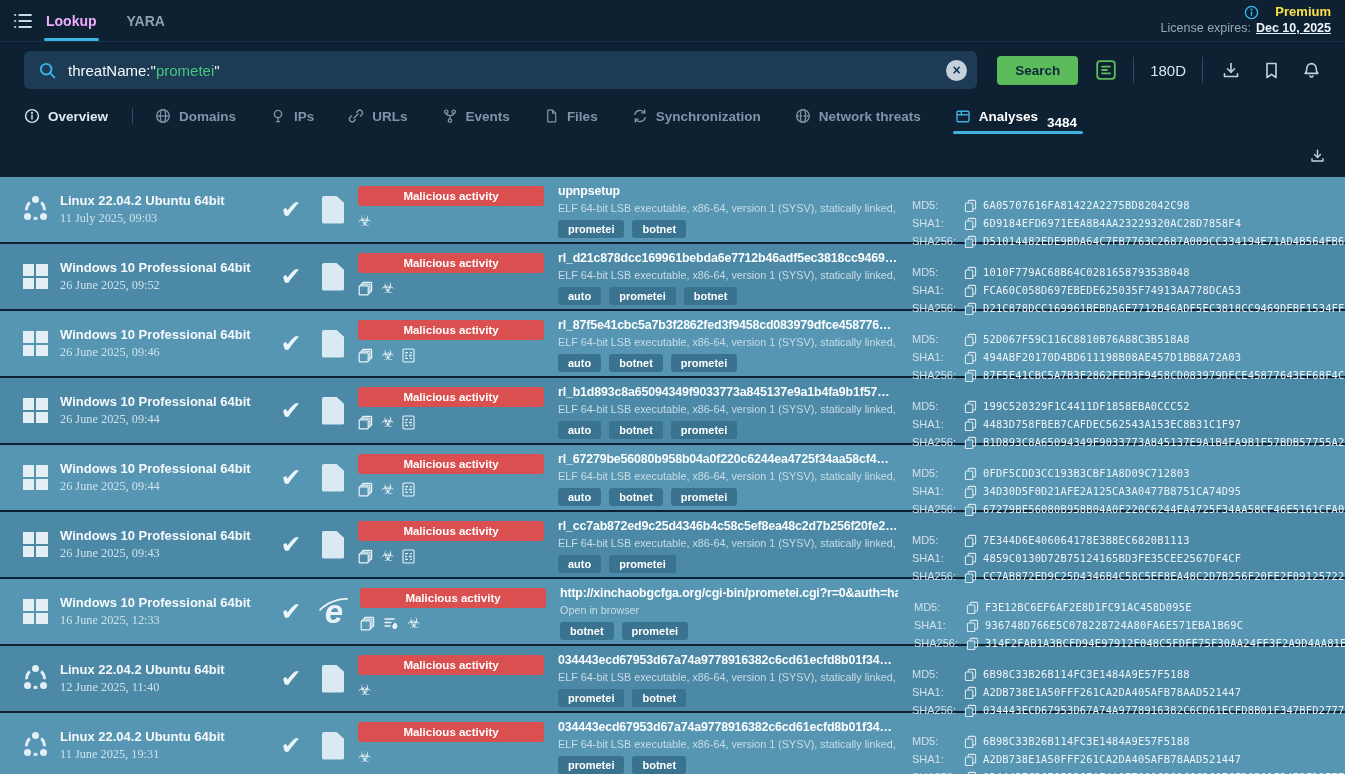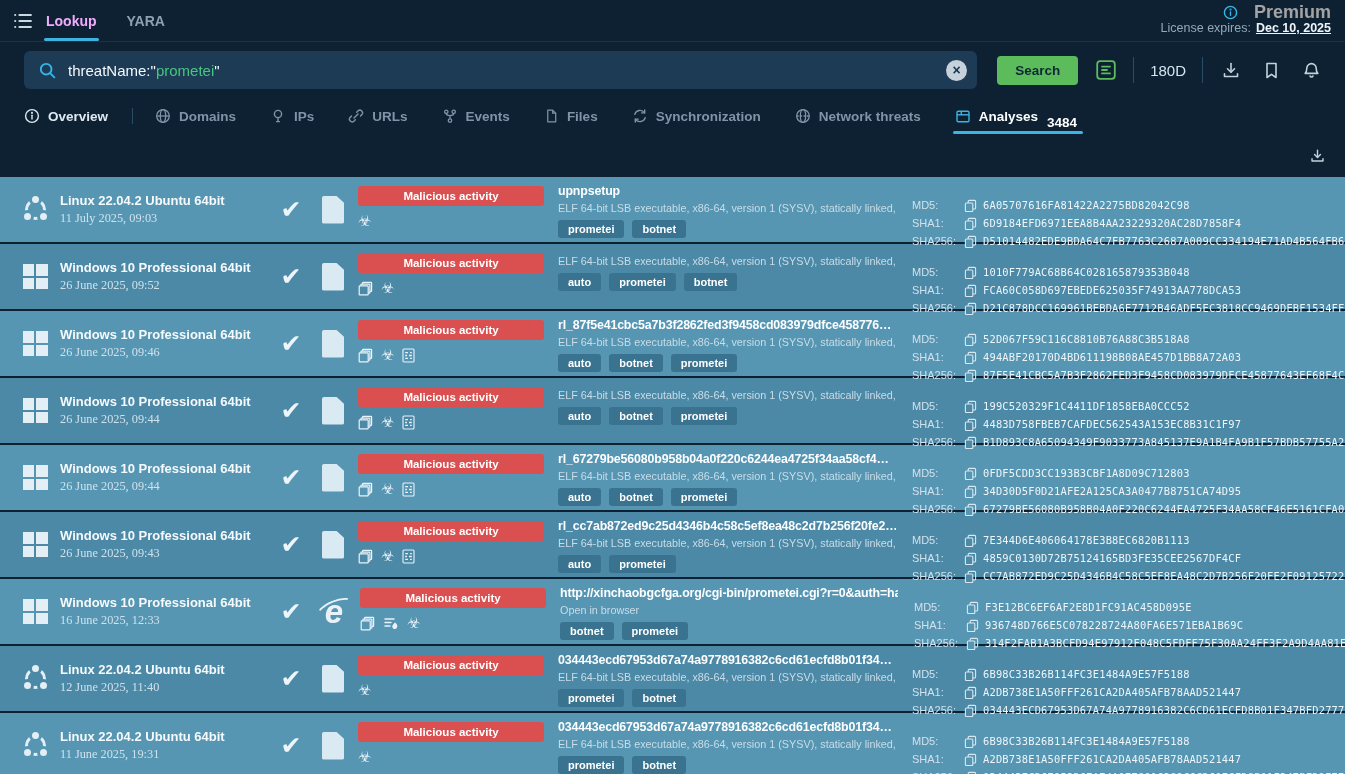--- a/index.html
+++ b/index.html
@@ -7,21 +7,21 @@
        font-family:"Liberation Sans",sans-serif;overflow:hidden;color:#e7f1f7;}
 
   
   .topbar{display:flex;align-items:stretch;height:41px;border-bottom:1px solid #16334c;}
   .menu-btn{width:46px;display:flex;align-items:center;justify-content:center;cursor:pointer;}
   .top-tabs{display:flex;align-items:stretch;gap:30px;}
   .top-tab{display:flex;align-items:center;font-size:14px;font-weight:bold;color:#8ba0b1;position:relative;cursor:pointer;}
   .top-tab.active{color:#f0abfc;justify-content:flex-end;}
   .top-tab.active::after{content:"";position:absolute;left:-2px;right:-2px;bottom:0;height:3px;background:#3fb3e0;border-radius:2px;}
   .top-right{margin-left:auto;text-align:right;padding:4px 14px 0 0;}
-  .premium-line{display:flex;justify-content:flex-end;align-items:center;gap:16px;font-size:18px;font-weight:bold;color:#a3a3a3;line-height:16px;}
+  .premium-line{display:flex;justify-content:flex-end;align-items:center;gap:16px;font-size:13px;font-weight:bold;color:#fde047;line-height:16px;}
   .license-line{font-size:12.5px;color:#93a8b8;line-height:17px;}
   .license-line .lic-val{color:#eef5fa;font-weight:bold;margin-left:5px;text-decoration:underline;}
 
   
   .search-section{display:flex;align-items:center;height:56px;padding:0 18px 0 24px;}
   .search-box{display:flex;align-items:center;width:958px;height:38px;background:#1d3b55;border-radius:6px;padding:0 10px 0 14px;gap:11px;}
   .search-query{font-size:15px;color:#f4f9fc;flex:1;white-space:nowrap;}
   .q-green{color:#45c77d;}
   .clear-btn{width:21px;height:21px;border-radius:50%;background:#c6d2db;color:#16354e;display:flex;align-items:center;justify-content:center;font-size:14px;font-weight:bold;cursor:pointer;line-height:1;}
   .search-btn{margin-left:20px;background:#5cbc5b;color:#0e2739;font-weight:bold;font-size:13.5px;border:none;border-radius:4px;padding:7px 18px;cursor:pointer;font-family:inherit;}
@@ -365,20 +365,21 @@
               <svg width="15" height="15" viewBox="0 0 15 15" fill="none" stroke="currentColor" stroke-width="1.2">
                 <rect x="4.6" y="1.4" width="9" height="9" rx="0.6"></rect>
                 <rect x="2.9" y="3.1" width="9" height="9" rx="0.6" style="fill:var(--rowbg)"></rect>
                 <rect x="1.2" y="4.8" width="9" height="9" rx="0.6" style="fill:var(--rowbg)"></rect>
               </svg>
             </span>
             <span class="bio">☣</span>
           </div>
         </div>
         <div class="title-col">
+          <div class="row-title">rl_d21c878dcc169961bebda6e7712b46adf5ec3818cc9469…</div>
           <div class="row-sub">ELF 64-bit LSB executable, x86-64, version 1 (SYSV), statically linked, no …</div>
           <div class="tags">
             <span class="tag">auto</span>
             <span class="tag">prometei</span>
             <span class="tag">botnet</span>
           </div>
         </div>
         <div class="hash-col">
           <div class="hash-line">
             <span class="hash-label">MD5:</span>
@@ -520,20 +521,21 @@
             <span class="bio">☣</span>
             <span style="display:flex;">
               <svg width="13" height="15" viewBox="0 0 13 15" fill="none" stroke="currentColor" stroke-width="1.1">
                 <rect x="1" y="1" width="11" height="13" rx="1"></rect>
                 <path d="M3.2 4.6h2.8M8 4.6h1.8M3.2 7.5h1.8M7 7.5h2.8M3.2 10.4h2.8M8 10.4h1.8" stroke-width="1.3"></path>
               </svg>
             </span>
           </div>
         </div>
         <div class="title-col">
+          <div class="row-title">rl_b1d893c8a65094349f9033773a845137e9a1b4fa9b1f57…</div>
           <div class="row-sub">ELF 64-bit LSB executable, x86-64, version 1 (SYSV), statically linked, no …</div>
           <div class="tags">
             <span class="tag">auto</span>
             <span class="tag">botnet</span>
             <span class="tag">prometei</span>
           </div>
         </div>
         <div class="hash-col">
           <div class="hash-line">
             <span class="hash-label">MD5:</span>

